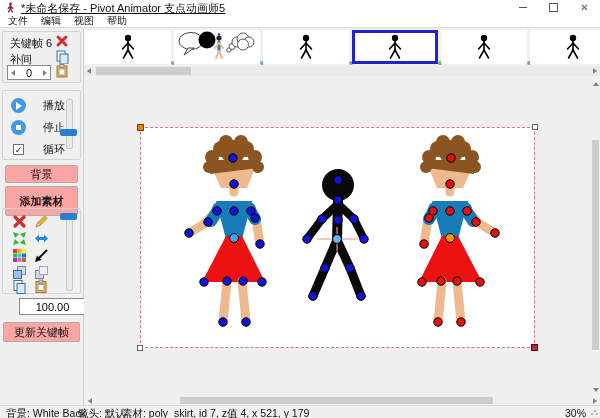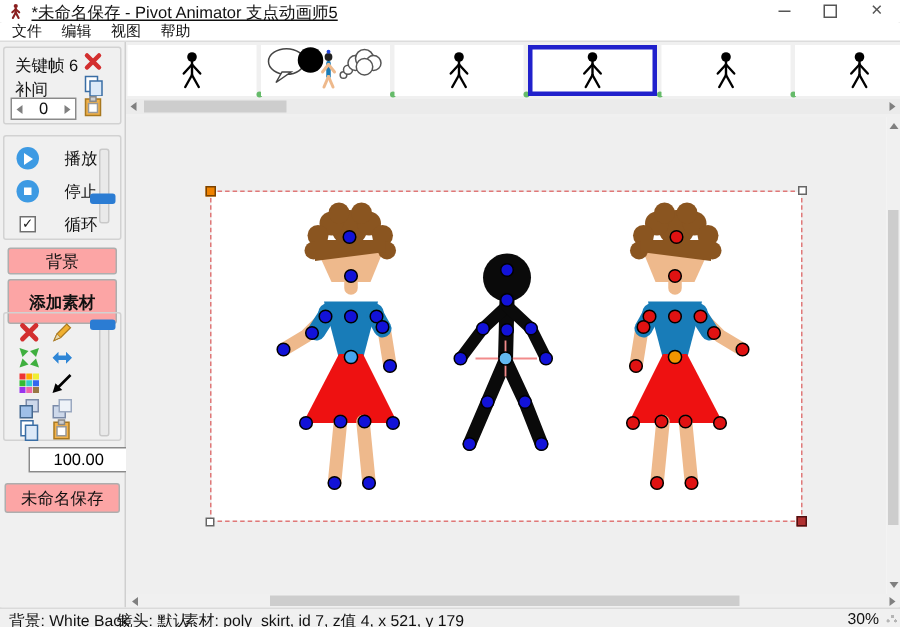--- a/index.html
+++ b/index.html
@@ -224,21 +224,21 @@
         <rect x="5" y="1" width="4" height="3" fill="#cfcfcf" stroke="#888"></rect>
         <rect x="4" y="5.5" width="6" height="6" fill="#fff" stroke="#999"></rect>
     </svg>
     <div class="vslider-track" style="left:63px;top:6px;height:74px;"></div>
     <div class="vslider-handle" style="left:57px;top:4px;"></div>
   </div>
 
   <div id="scale-wrap">
     <input value="100.00" style="">
   </div>
-  <div class="btn" id="update-btn">未命名保存</div>
+  <div class="btn" id="update-btn">更新关键帧</div>
 </div>
 
 <div id="timeline">
   <div id="frames">
       <div class="frame">
         <svg width="86" height="34" viewBox="0 0 86 34">
           <circle cx="43" cy="8" r="3.2" fill="#000"></circle>
           <g stroke="#000" stroke-width="1.6" fill="none" stroke-linecap="round">
             <line x1="43" y1="11" x2="43" y2="20"></line>
             <line x1="43" y1="13" x2="37.5" y2="19"></line>

